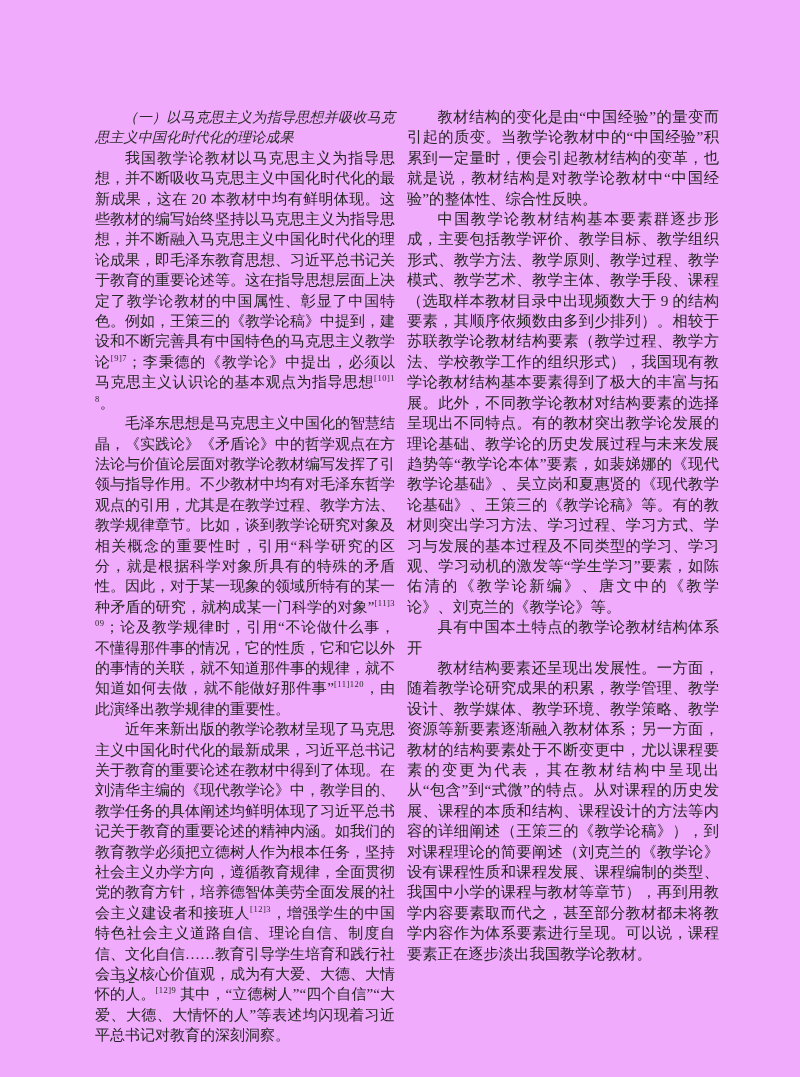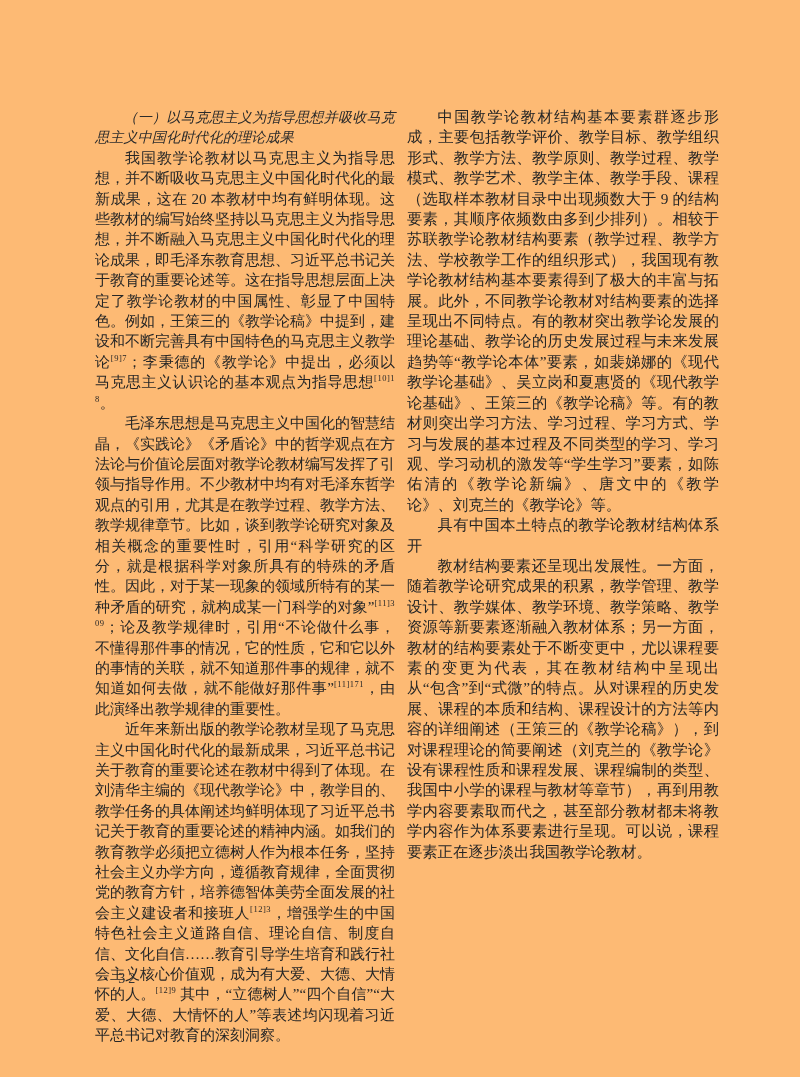--- a/index.html
+++ b/index.html
@@ -1,21 +1,21 @@
 <!DOCTYPE html>
 <html><head>
 <meta charset="utf-8">
 <style>
   html, body { margin: 0; padding: 0; background: #e8e8e8; }
   .page {
     position: relative;
     width: 800px;
     height: 1077px;
     margin: 0 auto;
-    background: #fdba74;
+    background: #f0abfc;
     font-family: "Liberation Serif", "DejaVu Serif", serif;
     color: #262626;
     overflow: hidden;
   }
   .content {
     position: absolute;
     left: 95px;
     top: 107px;
     width: 624px;
     display: flex;
@@ -61,25 +61,26 @@
 </style>
 </head>
 <body>
 
 <div class="page">
   <div class="content">
 
     <div class="col">
       <p class="heading">（一）以马克思主义为指导思想并吸收马克思主义中国化时代化的理论成果</p>
       <p class="body-par">我国教学论教材以马克思主义为指导思想，并不断吸收马克思主义中国化时代化的最新成果，这在 20 本教材中均有鲜明体现。这些教材的编写始终坚持以马克思主义为指导思想，并不断融入马克思主义中国化时代化的理论成果，即毛泽东教育思想、习近平总书记关于教育的重要论述等。这在指导思想层面上决定了教学论教材的中国属性、彰显了中国特色。例如，王策三的《教学论稿》中提到，建设和不断完善具有中国特色的马克思主义教学论<sup>[9]7</sup>；李秉德的《教学论》中提出，必须以马克思主义认识论的基本观点为指导思想<sup>[10]18</sup>。</p>
-      <p class="body-par">毛泽东思想是马克思主义中国化的智慧结晶，《实践论》《矛盾论》中的哲学观点在方法论与价值论层面对教学论教材编写发挥了引领与指导作用。不少教材中均有对毛泽东哲学观点的引用，尤其是在教学过程、教学方法、教学规律章节。比如，谈到教学论研究对象及相关概念的重要性时，引用“科学研究的区分，就是根据科学对象所具有的特殊的矛盾性。因此，对于某一现象的领域所特有的某一种矛盾的研究，就构成某一门科学的对象”<sup>[11]309</sup>；论及教学规律时，引用“不论做什么事，不懂得那件事的情况，它的性质，它和它以外的事情的关联，就不知道那件事的规律，就不知道如何去做，就不能做好那件事”<sup>[11]171</sup>，由此演绎出教学规律的重要性。</p>
+      <p class="body-par">毛泽东思想是马克思主义中国化的智慧结晶，《实践论》《矛盾论》中的哲学观点在方法论与价值论层面对教学论教材编写发挥了引领与指导作用。不少教材中均有对毛泽东哲学观点的引用，尤其是在教学过程、教学方法、教学规律章节。比如，谈到教学论研究对象及相关概念的重要性时，引用“科学研究的区分，就是根据科学对象所具有的特殊的矛盾性。因此，对于某一现象的领域所特有的某一种矛盾的研究，就构成某一门科学的对象”<sup>[11]309</sup>；论及教学规律时，引用“不论做什么事，不懂得那件事的情况，它的性质，它和它以外的事情的关联，就不知道那件事的规律，就不知道如何去做，就不能做好那件事”<sup>[11]120</sup>，由此演绎出教学规律的重要性。</p>
       <p class="body-par">近年来新出版的教学论教材呈现了马克思主义中国化时代化的最新成果，习近平总书记关于教育的重要论述在教材中得到了体现。在刘清华主编的《现代教学论》中，教学目的、教学任务的具体阐述均鲜明体现了习近平总书记关于教育的重要论述的精神内涵。如我们的教育教学必须把立德树人作为根本任务，坚持社会主义办学方向，遵循教育规律，全面贯彻党的教育方针，培养德智体美劳全面发展的社会主义建设者和接班人<sup>[12]3</sup>，增强学生的中国特色社会主义道路自信、理论自信、制度自信、文化自信……教育引导学生培育和践行社会主义核心价值观，成为有大爱、大德、大情怀的人。<sup>[12]9</sup> 其中，“立德树人”“四个自信”“大爱、大德、大情怀的人”等表述均闪现着习近平总书记对教育的深刻洞察。</p>
     </div>
 
     <div class="col col-right">
+      <p class="body-par">教材结构的变化是由“中国经验”的量变而引起的质变。当教学论教材中的“中国经验”积累到一定量时，便会引起教材结构的变革，也就是说，教材结构是对教学论教材中“中国经验”的整体性、综合性反映。</p>
       <p class="body-par">中国教学论教材结构基本要素群逐步形成，主要包括教学评价、教学目标、教学组织形式、教学方法、教学原则、教学过程、教学模式、教学艺术、教学主体、教学手段、课程（选取样本教材目录中出现频数大于 9 的结构要素，其顺序依频数由多到少排列）。相较于苏联教学论教材结构要素（教学过程、教学方法、学校教学工作的组织形式），我国现有教学论教材结构基本要素得到了极大的丰富与拓展。此外，不同教学论教材对结构要素的选择呈现出不同特点。有的教材突出教学论发展的理论基础、教学论的历史发展过程与未来发展趋势等“教学论本体”要素，如裴娣娜的《现代教学论基础》、吴立岗和夏惠贤的《现代教学论基础》、王策三的《教学论稿》等。有的教材则突出学习方法、学习过程、学习方式、学习与发展的基本过程及不同类型的学习、学习观、学习动机的激发等“学生学习”要素，如陈佑清的《教学论新编》、唐文中的《教学论》、刘克兰的《教学论》等。</p>
       <p class="body-par">具有中国本土特点的教学论教材结构体系开</p>
       <p class="body-par">教材结构要素还呈现出发展性。一方面，随着教学论研究成果的积累，教学管理、教学设计、教学媒体、教学环境、教学策略、教学资源等新要素逐渐融入教材体系；另一方面，教材的结构要素处于不断变更中，尤以课程要素的变更为代表，其在教材结构中呈现出从“包含”到“式微”的特点。从对课程的历史发展、课程的本质和结构、课程设计的方法等内容的详细阐述（王策三的《教学论稿》），到对课程理论的简要阐述（刘克兰的《教学论》设有课程性质和课程发展、课程编制的类型、我国中小学的课程与教材等章节），再到用教学内容要素取而代之，甚至部分教材都未将教学内容作为体系要素进行呈现。可以说，课程要素正在逐步淡出我国教学论教材。</p>
     </div>
 
   </div>
 
   <div class="page-num">· 32 ·</div>
 </div>
 

